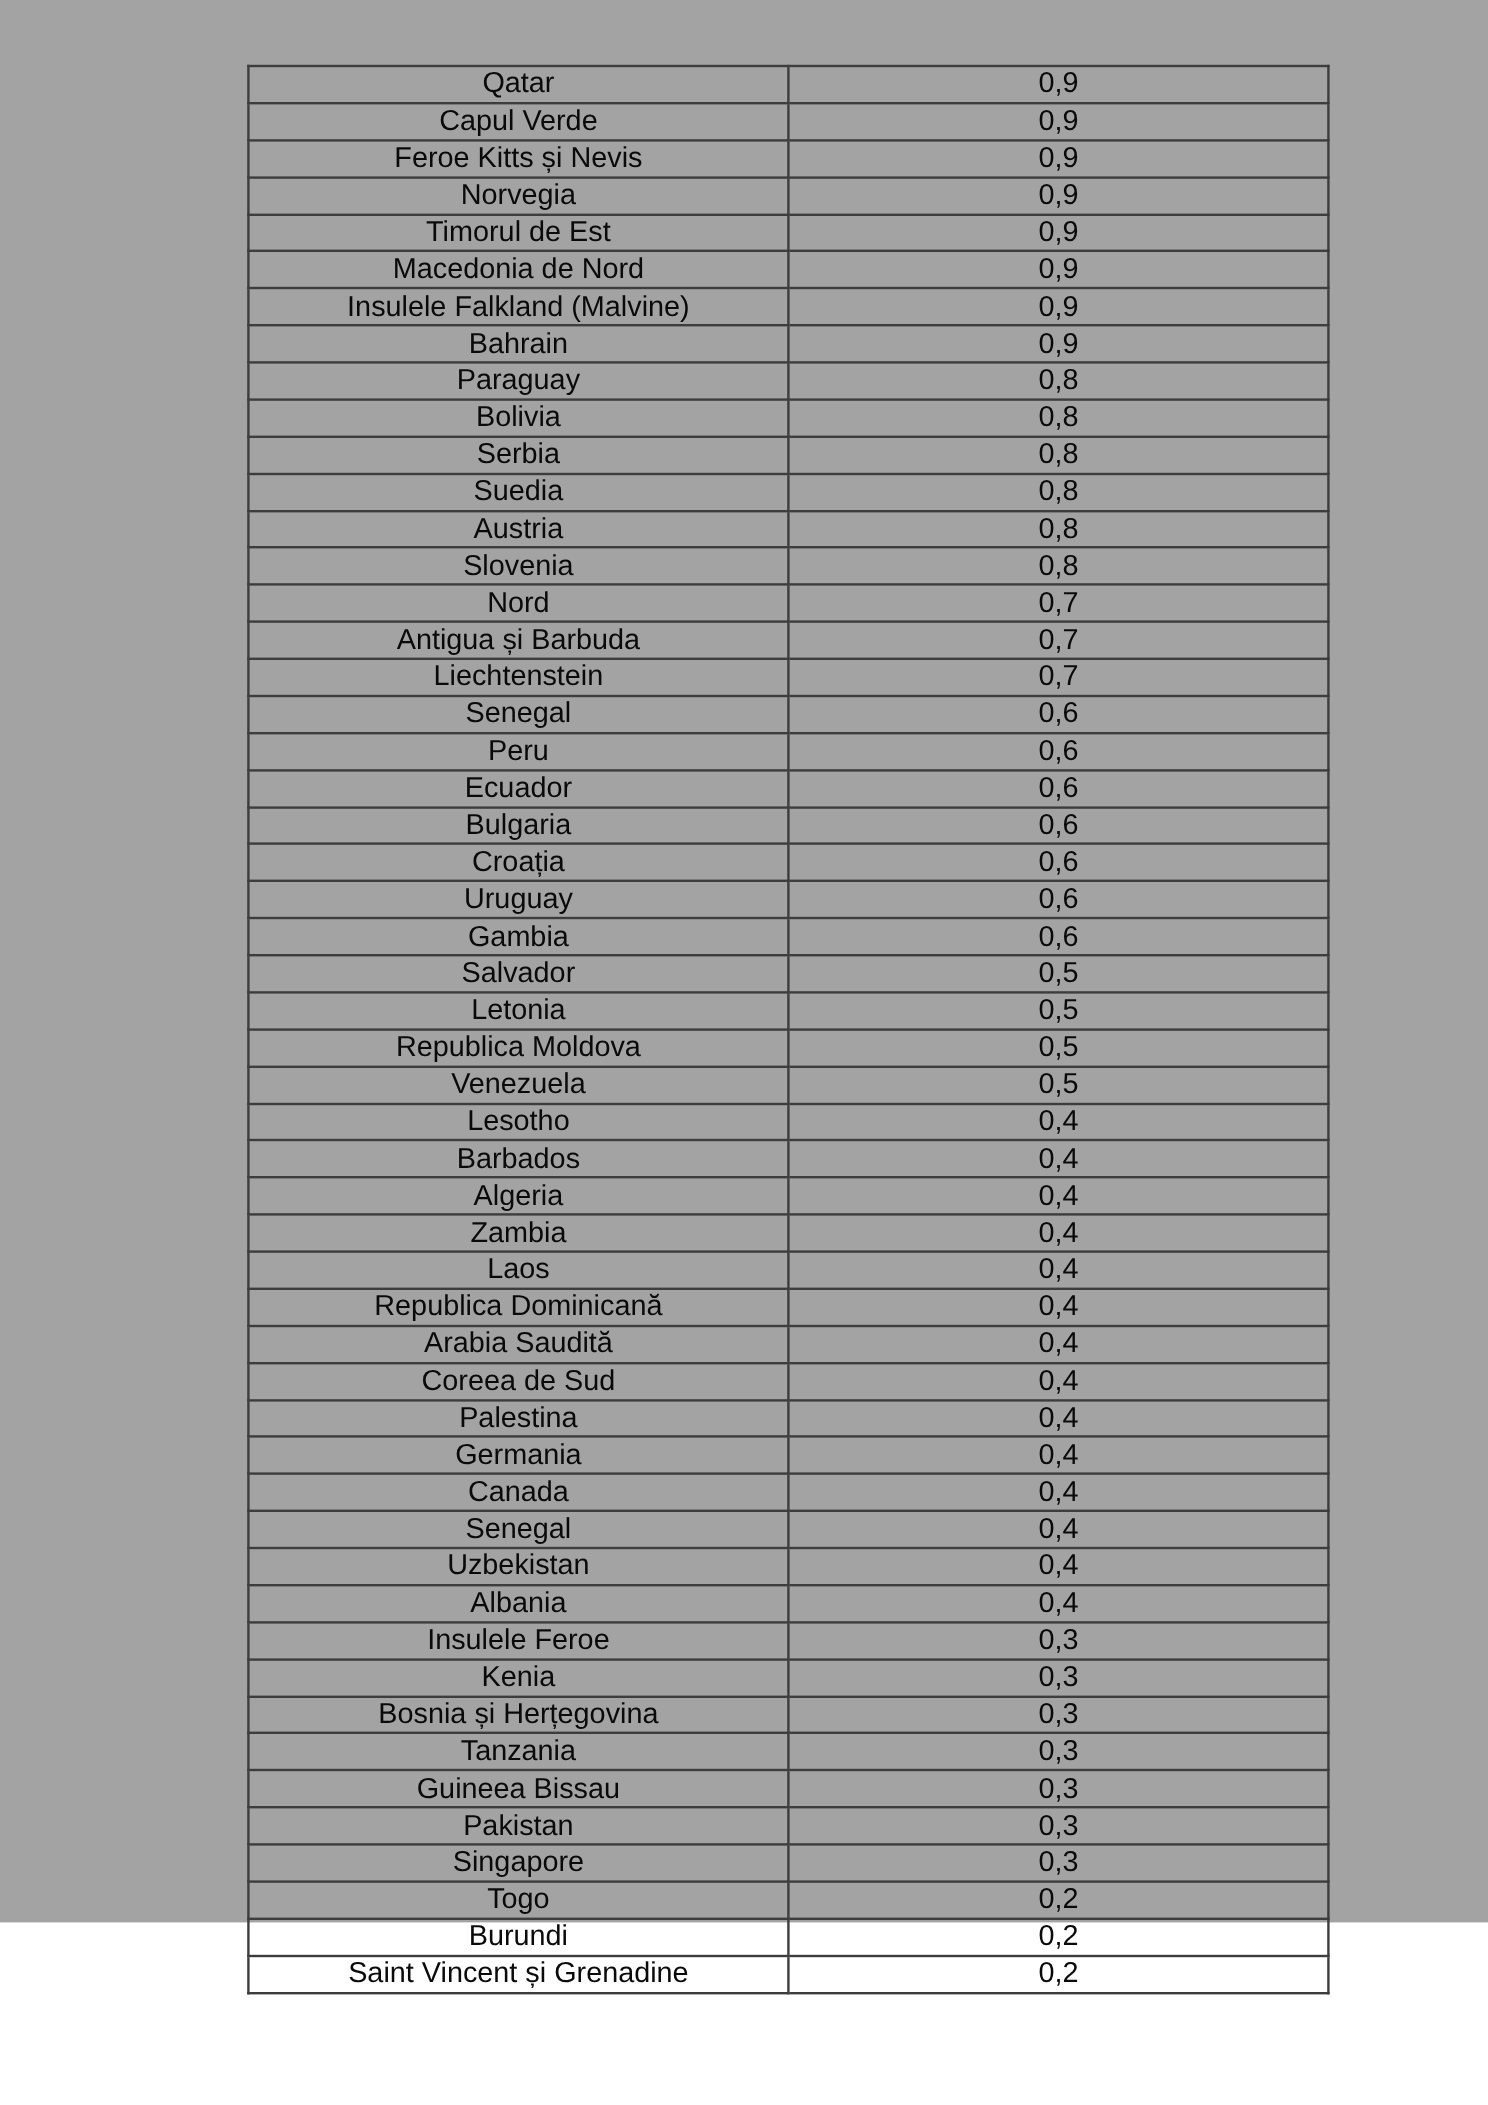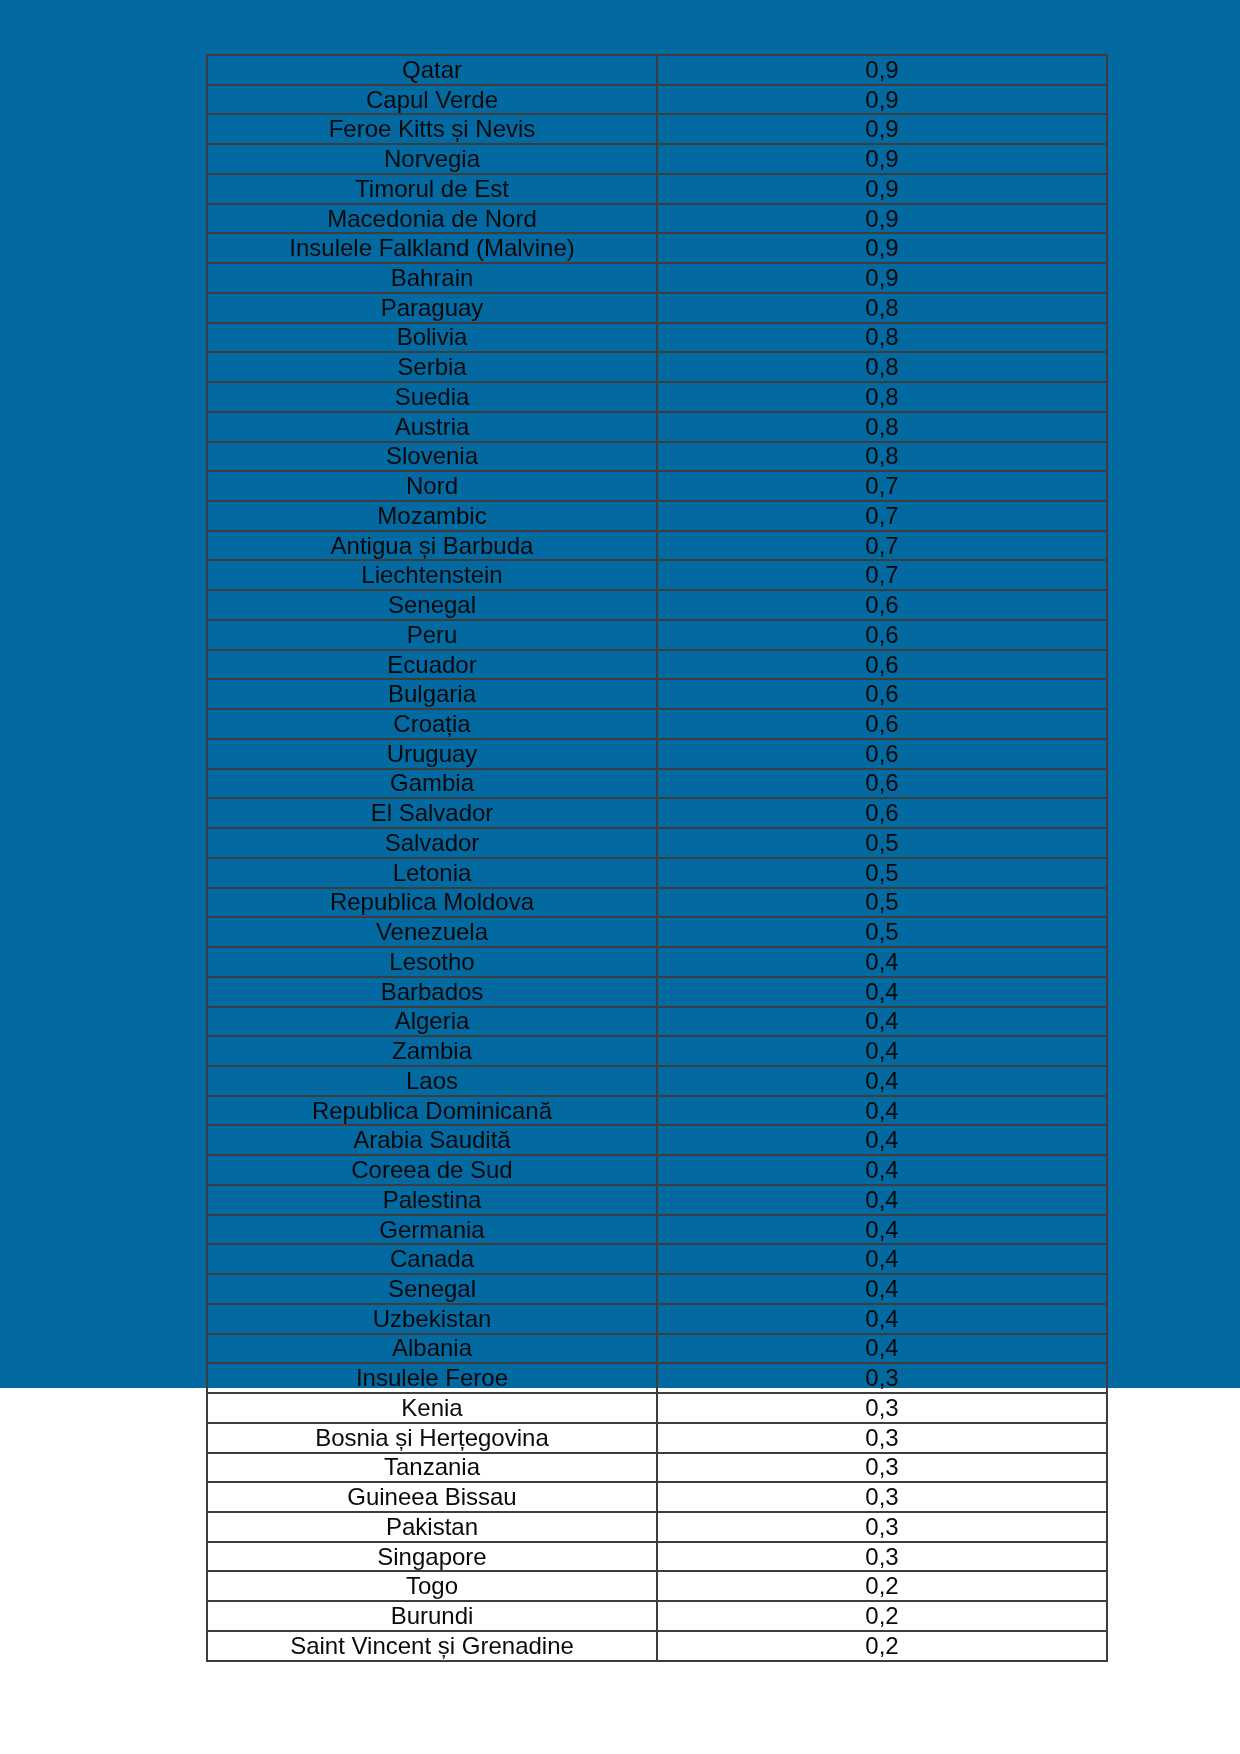--- a/index.html
+++ b/index.html
@@ -12,22 +12,22 @@
     background: #ffffff;
     font-family: "Liberation Sans", sans-serif;
     position: relative;
     overflow: hidden;
   }
   .page {
     position: absolute;
     left: 0;
     top: 0;
     width: 1240px;
-    height: 1388px;
-    background: #0369a1;
+    height: 1602px;
+    background: #a3a3a3;
   }
   table.data-table {
     position: absolute;
     left: 206px;
     top: 54px;
     width: 900px;
     height: 1608px;
     border-collapse: collapse;
     table-layout: fixed;
   }
@@ -109,24 +109,20 @@
         </tr>
         <tr>
           <td>Slovenia</td>
           <td>0,8</td>
         </tr>
         <tr>
           <td>Nord</td>
           <td>0,7</td>
         </tr>
         <tr>
-          <td>Mozambic</td>
-          <td>0,7</td>
-        </tr>
-        <tr>
           <td>Antigua și Barbuda</td>
           <td>0,7</td>
         </tr>
         <tr>
           <td>Liechtenstein</td>
           <td>0,7</td>
         </tr>
         <tr>
           <td>Senegal</td>
           <td>0,6</td>
@@ -146,24 +142,20 @@
         <tr>
           <td>Croația</td>
           <td>0,6</td>
         </tr>
         <tr>
           <td>Uruguay</td>
           <td>0,6</td>
         </tr>
         <tr>
           <td>Gambia</td>
-          <td>0,6</td>
-        </tr>
-        <tr>
-          <td>El Salvador</td>
           <td>0,6</td>
         </tr>
         <tr>
           <td>Salvador</td>
           <td>0,5</td>
         </tr>
         <tr>
           <td>Letonia</td>
           <td>0,5</td>
         </tr>

